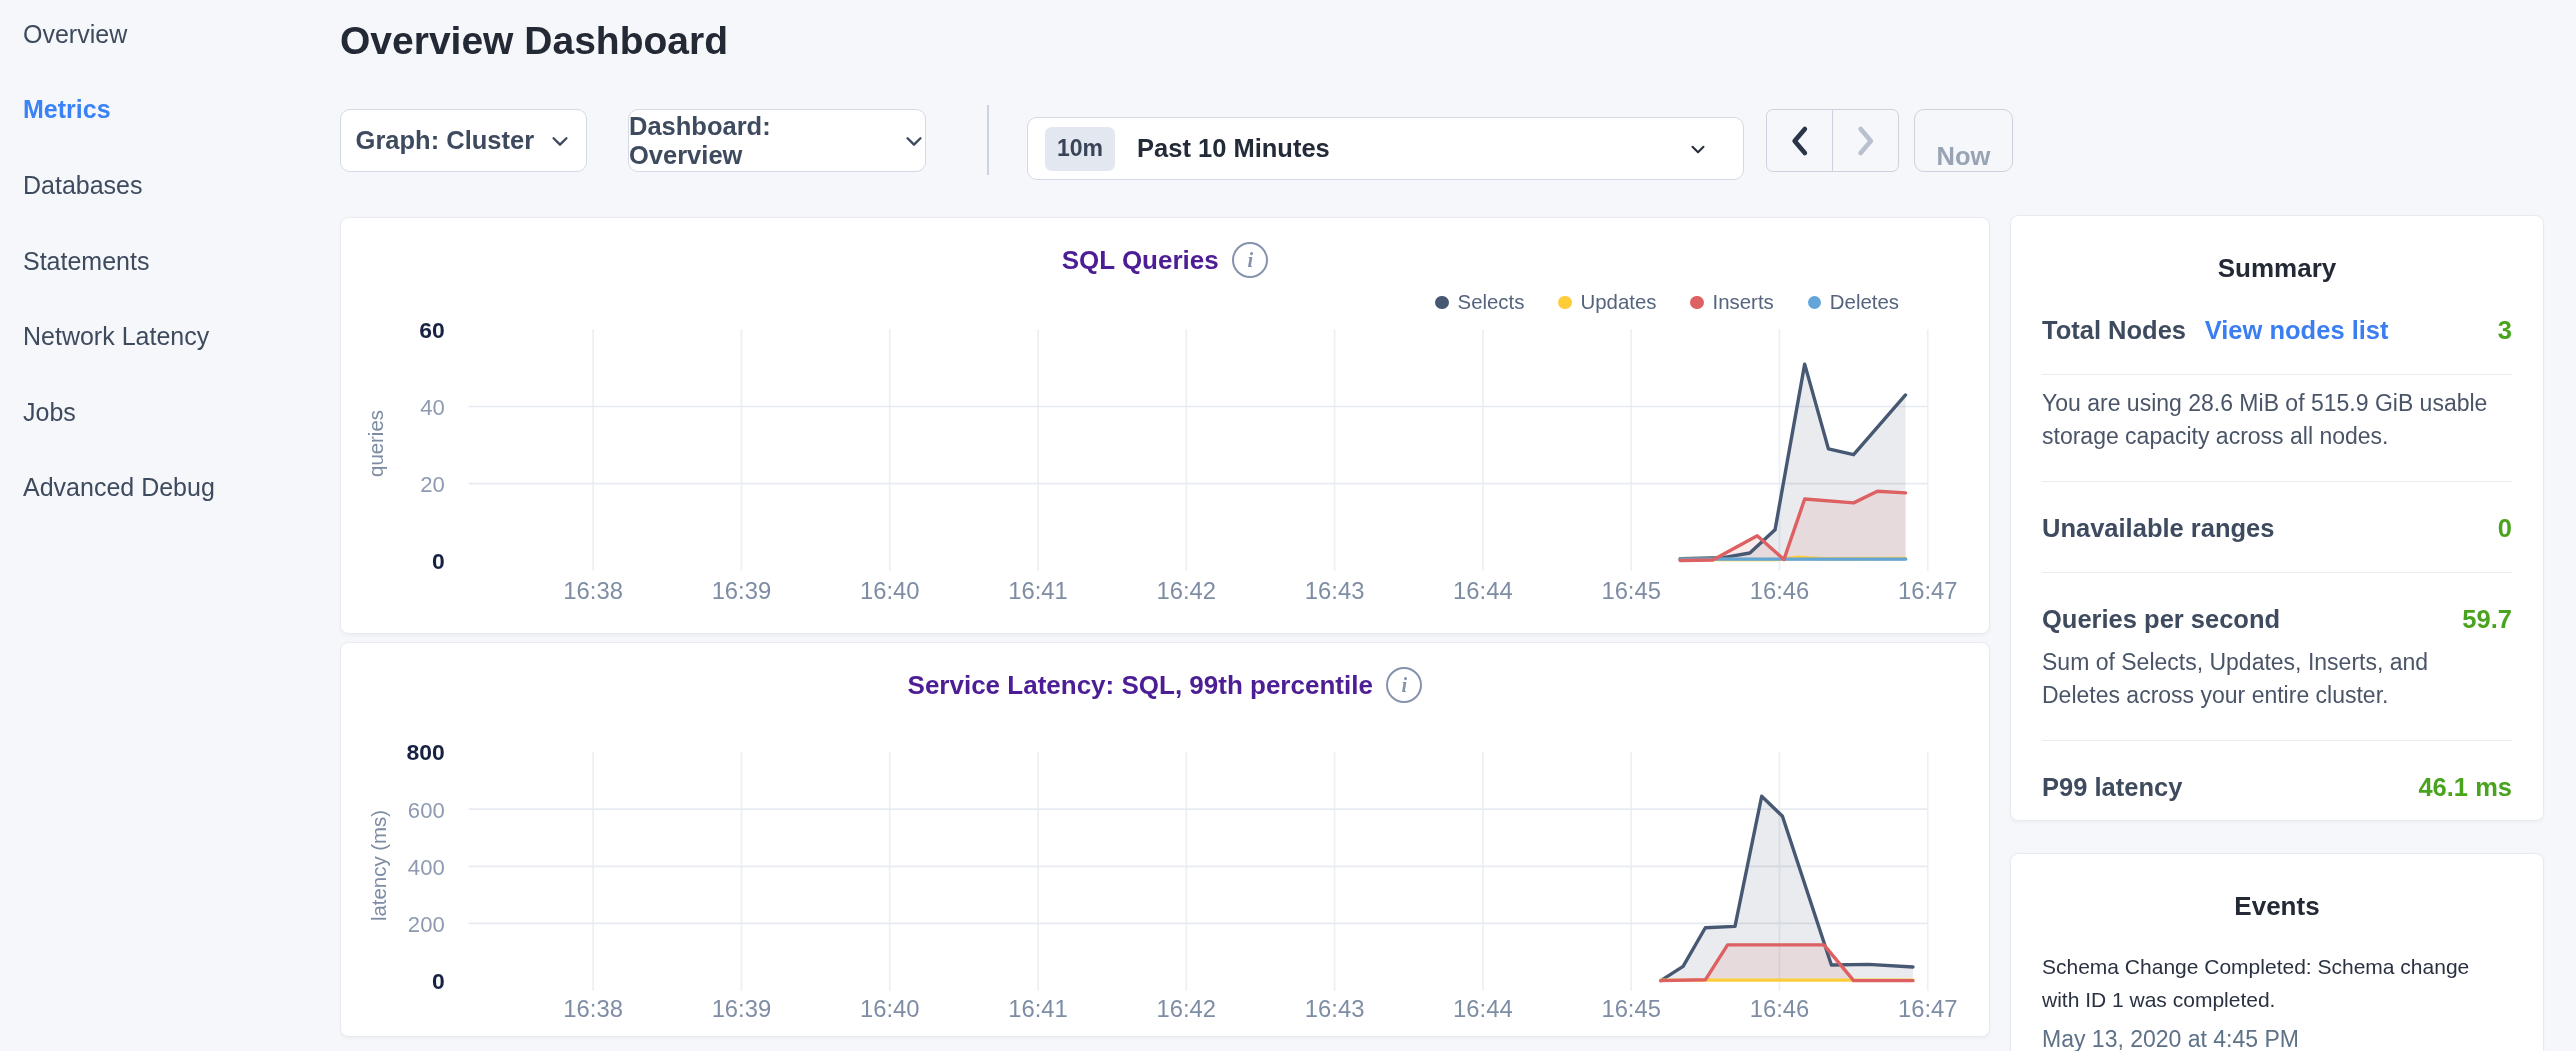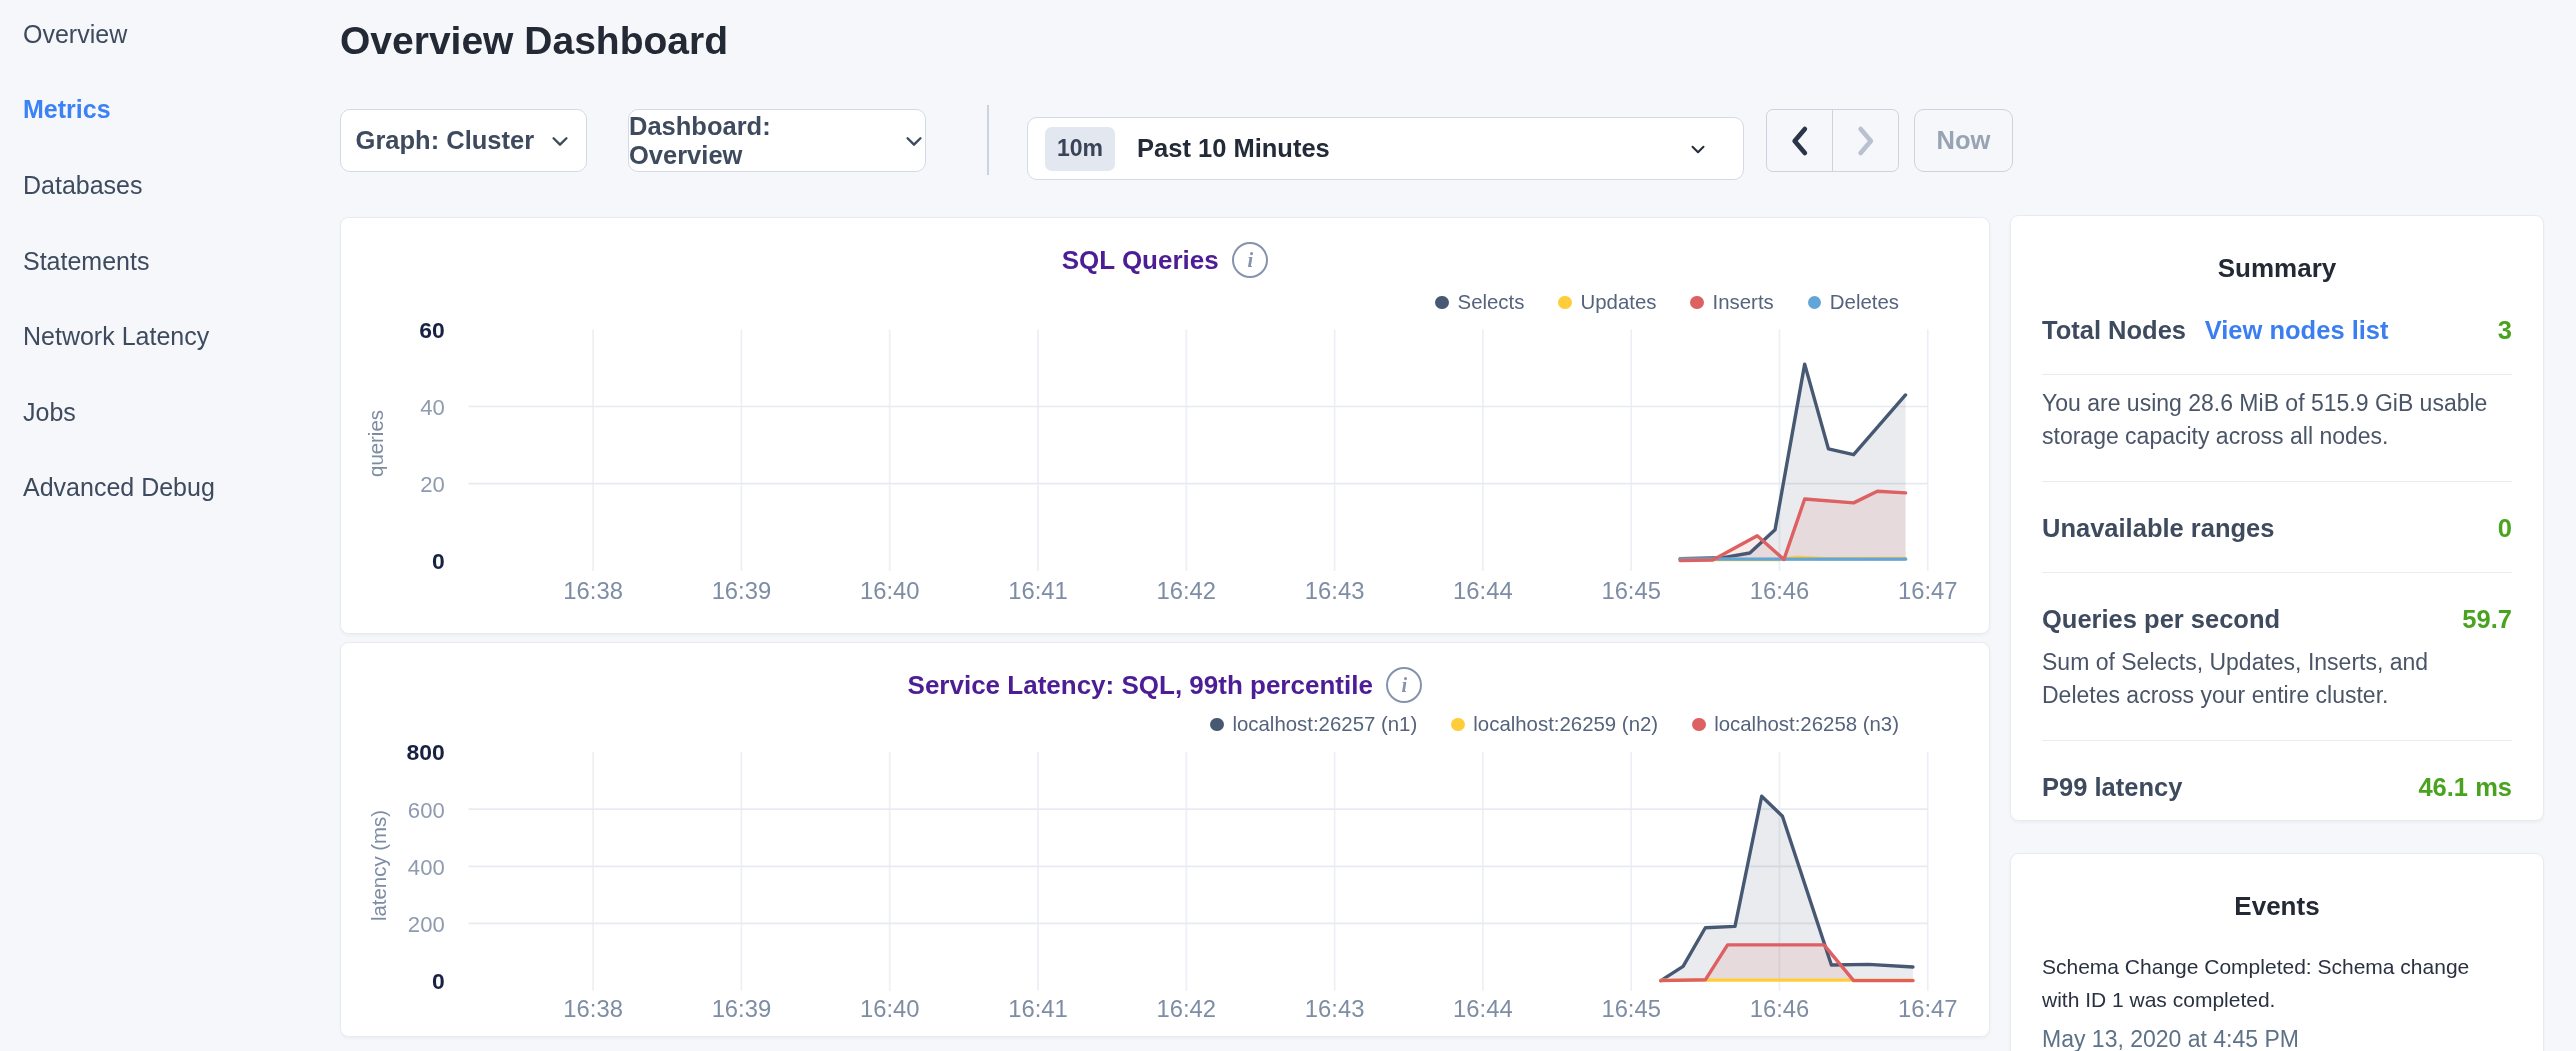--- a/index.html
+++ b/index.html
@@ -20,21 +20,21 @@
   #graph-dd{left:340px;width:247px;justify-content:center;gap:15.3px;}
   #dash-dd{left:628px;width:298px;justify-content:center;gap:15.3px;}
   .vdivider{position:absolute;left:987px;top:105px;width:1.7px;height:70px;background:#ccd3e0;}
   #time-sel{left:1027px;width:717px;padding:0 34px 0 17px;background:#fff;margin-top:8px;}
   .time-badge{background:#e3e7ef;color:#3a4458;font-size:23px;font-weight:700;border-radius:6.8px;padding:8.5px 12px;margin-right:22px;}
   .time-label{font-size:25.5px;font-weight:700;color:#242b38;flex:1;}
   .chev{width:22px;height:22px;flex:0 0 auto;}
   .arrows{position:absolute;left:1766px;top:109px;width:133px;height:63px;border:1.7px solid #ccd3df;border-radius:6.8px;box-sizing:border-box;display:flex;}
   .arrow-btn{flex:1;display:flex;align-items:center;justify-content:center;cursor:pointer;}
   .arrow-btn:first-child{border-right:1.7px solid #ccd3df;}
-  #now-btn{left:1914px;width:99px;justify-content:center;background:transparent;border-color:#ccd3df;}
+  #now-btn{left:1914px;width:99px;justify-content:center;background:transparent;border-color:#ccd3df;align-items:flex-end;}
   #now-btn .ctl-label{color:#98a3b4;}
 
   
   .card{position:absolute;background:#fff;border:0.9px solid #e7eaf0;border-radius:8.5px;box-shadow:0 1.7px 3.4px rgba(40,50,70,.04);box-sizing:border-box;}
   #chart-card-0{left:340px;top:217px;width:1650px;height:417px;}
   #chart-card-1{left:340px;top:642px;width:1650px;height:395px;}
   #summary-card{left:2010px;top:215px;width:534px;height:606px;}
   #events-card{left:2010px;top:853px;width:534px;height:223px;}
 
   
@@ -184,34 +184,20 @@
         <polyline points="1574.7682926829266,402.7733333333333 1613.134146341463,402.0933333333333 1665.4512195121954,373.5333333333333 1696.8414634146345,401.64 1721.256097560976,330.4666666666667 1778.8048780487804,335 1806.70731707317,321.4 1839.8414634146343,323.21333333333337" fill="none" stroke="#dd6062" stroke-width="4" stroke-linejoin="round" stroke-linecap="round"></polyline>
       </svg>
     <span class="unit-label" style="left:-24px;top:214px;width:119px;text-align:center;">queries</span>
   </div>
 
   <div class="card" id="chart-card-1">
     <div class="chart-title-row">
       <span class="chart-title">Service Latency: SQL, 99th percentile</span>
       <span class="info-icon">i</span>
     </div>
-    <div class="legend" style="top:70px">
-        <span class="legend-item">
-          <span class="legend-dot" style="background-color: rgb(71, 88, 114);"></span>
-          <span class="legend-label">localhost:26257 (n1)</span>
-        </span>
-        <span class="legend-item">
-          <span class="legend-dot" style="background-color: rgb(255, 205, 58);"></span>
-          <span class="legend-label">localhost:26259 (n2)</span>
-        </span>
-        <span class="legend-item">
-          <span class="legend-dot" style="background-color: rgb(221, 96, 98);"></span>
-          <span class="legend-label">localhost:26258 (n3)</span>
-        </span>
-      </div>
     <svg class="plot-svg" width="1648" height="393" viewBox="0 0 1938 462">
         <line x1="296.4878048780493" y1="128" x2="296.4878048780493" y2="409" stroke="#edeff5" stroke-width="2"></line>
         <text x="296.4878048780493" y="440" class="xlab" text-anchor="middle">16:38</text>
         <line x1="470.8780487804883" y1="128" x2="470.8780487804883" y2="409" stroke="#edeff5" stroke-width="2"></line>
         <text x="470.8780487804883" y="440" class="xlab" text-anchor="middle">16:39</text>
         <line x1="645.2682926829273" y1="128" x2="645.2682926829273" y2="409" stroke="#edeff5" stroke-width="2"></line>
         <text x="645.2682926829273" y="440" class="xlab" text-anchor="middle">16:40</text>
         <line x1="819.6585365853663" y1="128" x2="819.6585365853663" y2="409" stroke="#edeff5" stroke-width="2"></line>
         <text x="819.6585365853663" y="440" class="xlab" text-anchor="middle">16:41</text>
         <line x1="994.0487804878052" y1="128" x2="994.0487804878052" y2="409" stroke="#edeff5" stroke-width="2"></line>

